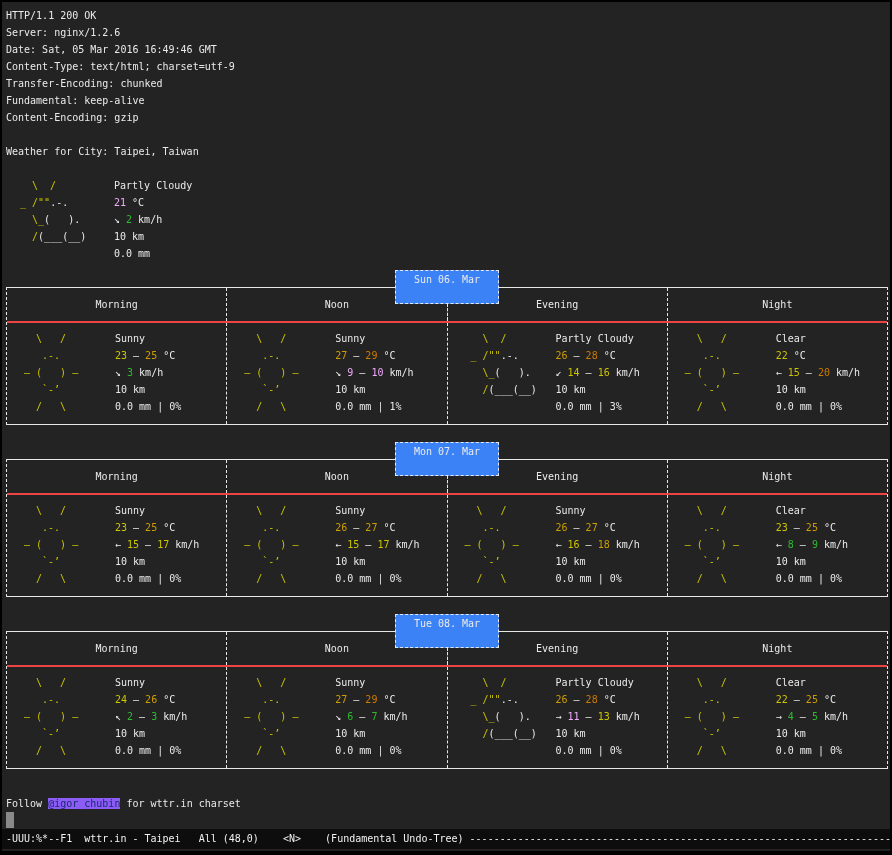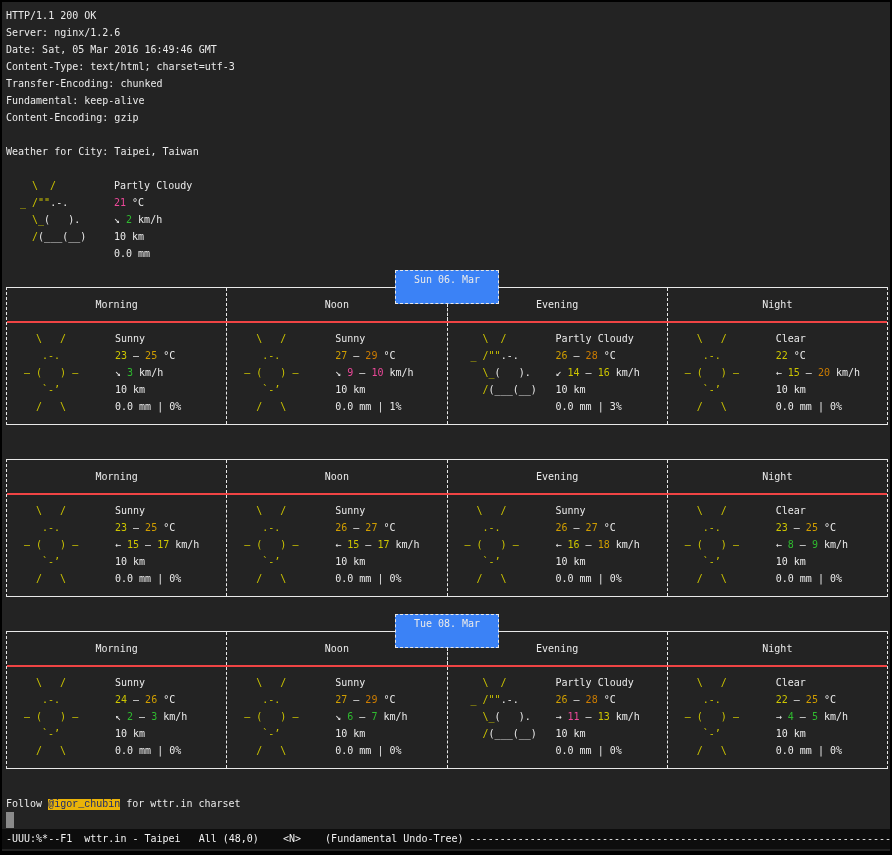--- a/index.html
+++ b/index.html
@@ -9,21 +9,21 @@
     width:100%;height:100%;box-sizing:border-box;background:#232323;
     font-family:"DejaVu Sans Mono","Liberation Mono",monospace;
     font-size:10px;line-height:17px;color:#eaeaea;
     padding:5px 0 0 4px;position:relative;overflow:hidden;
   }
   .line{white-space:pre;height:17px;}
   .blank{height:17px;}
   
   .c-w{color:#eaeaea;}
   .c-y{color:#ccc400;}
-  .c-yg{color:#ec4899;}
+  .c-yg{color:#f0abfc;}
   .c-g{color:#2fba2f;}
   .c-oy{color:#cf9d00;margin-top:36px;}
   .c-o{color:#cc7c00;margin-top:28px;}
   pre{margin:0;font:inherit;}
   
   .current{display:flex;height:85px;}
   .current .art{margin-left:8px;width:100px;white-space:pre;}
   .current .cinfo{width:260px;}
   
   .day{position:relative;margin-top:25px;width:882px;}
@@ -42,40 +42,40 @@
     width:104px;height:34px;box-sizing:border-box;background:#3b82f6;
     border:1px dashed #e8e8e8;display:flex;align-items:flex-start;justify-content:center;
     z-index:2;white-space:pre;
   }
   .datebox::after{
     content:"";position:absolute;left:50%;bottom:-17px;height:16px;
     border-left:1px dashed #e8e8e8;
   }
   
   .follow{margin-top:26px;height:17px;white-space:pre;}
-  .tlink{background:#eab308;color:#1c2a6e;font-family:Liberation Mono, monospace;}
+  .tlink{background:#8b5cf6;color:#1c2a6e;}
   .cursorline{height:17px;}
   .cursor{display:inline-block;width:8px;height:16px;background:#8a8a8a;vertical-align:top;}
   
   .modeline{
     margin-left:-4px;width:892px;height:20px;line-height:20px;background:#0d0d0d;
     color:#f2f2f2;white-space:pre;overflow:hidden;padding-left:4px;box-sizing:border-box;
   }
 </style>
 </head>
 <body>
 
 <div class="frame">
   <div class="terminal">
 
     <div id="http-headers">
         <div class="line">HTTP/1.1 200 OK</div>
         <div class="line">Server: nginx/1.2.6</div>
         <div class="line">Date: Sat, 05 Mar 2016 16:49:46 GMT</div>
-        <div class="line">Content-Type: text/html; charset=utf-3</div>
+        <div class="line">Content-Type: text/html; charset=utf-9</div>
         <div class="line">Transfer-Encoding: chunked</div>
         <div class="line">Fundamental: keep-alive</div>
         <div class="line">Content-Encoding: gzip</div>
       </div>
 
     <div class="blank"></div>
     <div class="line">Weather for City: Taipei, Taiwan</div>
     <div class="blank"></div>
 
     <div class="current">
@@ -155,20 +155,21 @@
                   <div class="line"><span class="c-y">22</span><span class="c-w"> °C</span></div>
                   <div class="line"><span class="c-w">← </span><span class="c-y">15</span><span class="c-w"> – </span><span class="c-o">20</span><span class="c-w"> km/h</span></div>
                   <div class="line">10 km</div>
                   <div class="line">0.0 mm | 0%</div>
                 </div>
               </div>
             </div>
           </div>
         </section>
         <section class="day">
+          <div class="datebox"><span>Mon 07. Mar</span></div>
           <div class="ftable">
             <div class="thead">
               <div class="hcell">Morning</div>
               <div class="hcell">Noon</div>
               <div class="hcell">Evening</div>
               <div class="hcell">Night</div>
             </div>
             <div class="tbody">
               <div class="cell">
                 <pre class="icon"><span class="c-y">  \   /</span>

